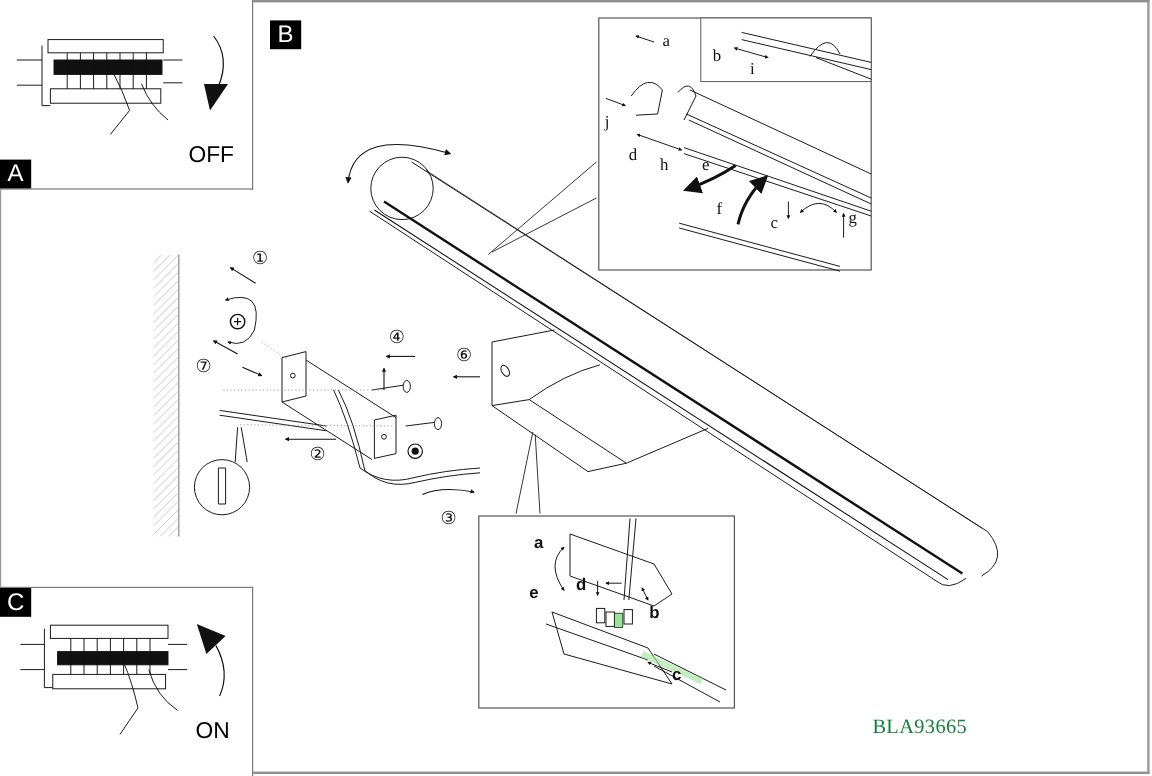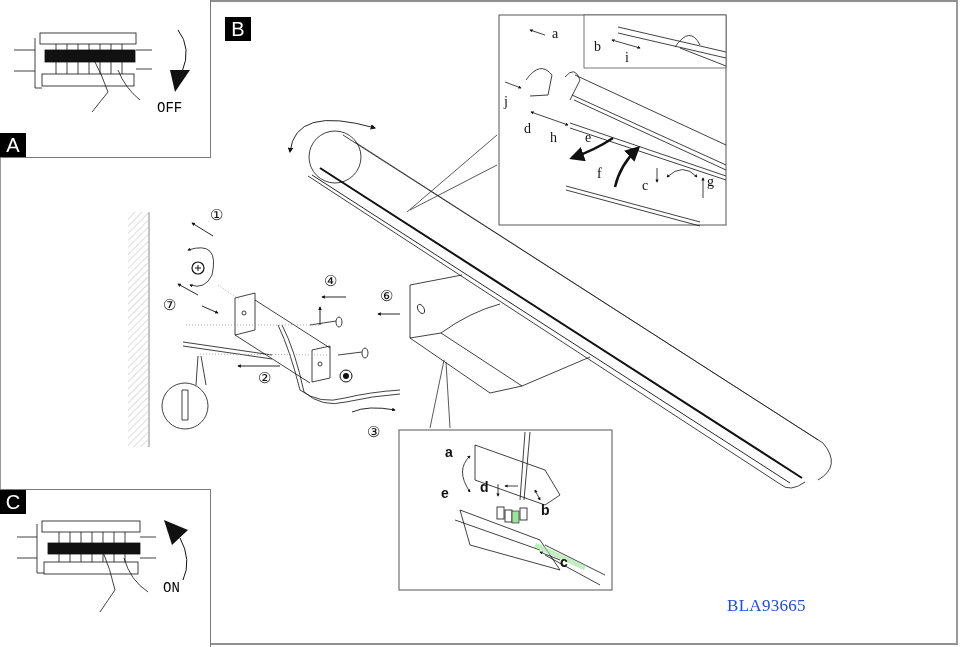--- a/index.html
+++ b/index.html
@@ -5,24 +5,24 @@
   html, body { margin: 0; padding: 0; background: #ffffff; }
   body { width: 960px; height: 647px; position: relative; overflow: hidden; font-family: "Liberation Sans", sans-serif; }
   .frame { position: absolute; left: 0; top: 0; width: 958px; height: 645px; border: 1px solid #9a9a9a; border-top: 2px solid #8f8f8f; border-bottom: 2px solid #8f8f8f; border-right: 2px solid #9a9a9a; box-sizing: border-box; }
   .panel { position: absolute; border: 1.5px solid #7a7a7a; box-sizing: border-box; background: #fff; }
   #panel-a { left: 0; top: 0; width: 211px; height: 158px; border-top: none; border-left: none; }
   #panel-c { left: 0; top: 489px; width: 211px; height: 158px; border-left: none; border-bottom: none; }
   .tag { position: absolute; background: #000; color: #fff; font-family: "Liberation Sans", sans-serif; font-size: 20px; line-height: 24px; text-align: center; width: 26px; height: 24px; }
   #tag-a { left: 0; top: 133px; }
   #tag-b { left: 225px; top: 17px; }
   #tag-c { left: 0; top: 490px; }
-  .switch-label { position: absolute; font-family: Liberation Mono, monospace; font-size: 14px; color: #000; }
+  .switch-label { position: absolute; font-family: Liberation Sans, sans-serif; font-size: 19px; color: #000; margin-top: 19px; }
   #off-label { left: 157px; top: 100px; }
   #on-label { left: 163px; top: 580px; }
-  .model { position: absolute; left: 727px; top: 596px; font-family: "Liberation Serif", serif; font-size: 17px; color: #1d4ed8; letter-spacing: 0.3px; }
+  .model { position: absolute; left: 727px; top: 596px; font-family: "Liberation Serif", serif; font-size: 17px; color: #15803d; letter-spacing: 0.3px; }
   svg.layer { position: absolute; left: 0; top: 0; }
   .num { font-family: "Liberation Serif", serif; font-size: 15px; fill: #111; }
   .let { font-family: "Liberation Serif", serif; font-size: 14px; fill: #111; }
   .let-sans { font-family: "Liberation Sans", sans-serif; font-size: 14px; fill: #111; font-weight: bold; }
 </style>
 </head>
 <body>
 
 <div class="frame"></div>
 

